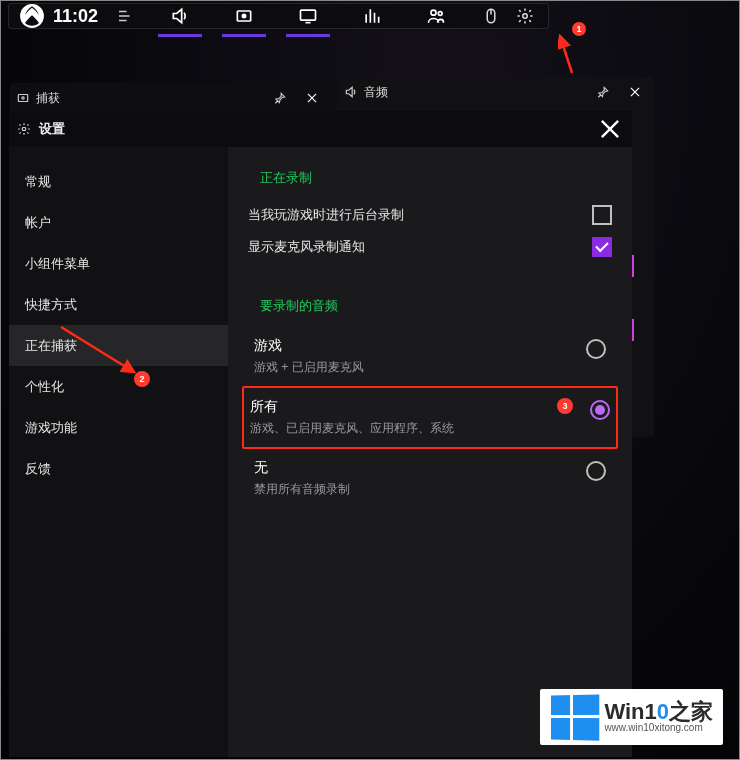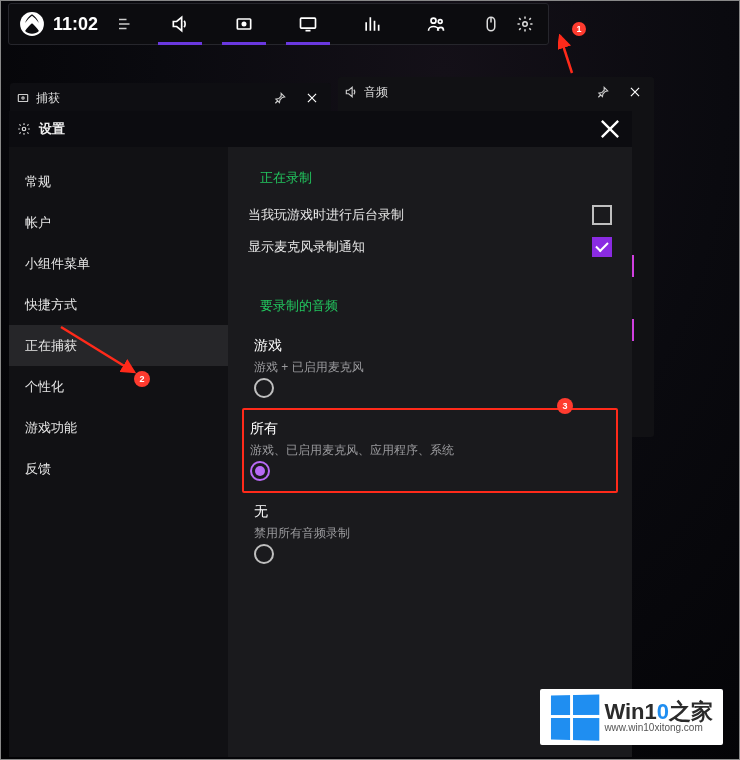--- a/index.html
+++ b/index.html
@@ -7,21 +7,21 @@
   .root{position:relative;width:740px;height:760px;border:1px solid #888;background:radial-gradient(ellipse at 60% 10%,#141018 0%,#0a0a0f 45%,#020204 100%);}
   
   .root::before{content:"";position:absolute;inset:0;background:
     radial-gradient(1px 1px at 90px 700px,#fff,transparent 50%),
     radial-gradient(1px 1px at 660px 55px,#bbb,transparent 50%),
     radial-gradient(1px 1px at 680px 70px,#fff,transparent 50%),
     radial-gradient(1px 1px at 700px 120px,#ccc,transparent 50%),
     radial-gradient(1px 1px at 720px 220px,#fff,transparent 50%),
     radial-gradient(1px 1px at 40px 690px,#aaa,transparent 50%);pointer-events:none;}
   
-  .topbar{position:absolute;top:2px;left:7px;height:42px;display:flex;align-items:center;background:#0c0c0f;border:1px solid #26262c;border-radius:3px;padding:12px 6px;}
+  .topbar{position:absolute;top:2px;left:7px;height:26px;display:flex;align-items:center;background:#0c0c0f;border:1px solid #26262c;border-radius:3px;padding:12px 6px;}
   .xbox-glyph{width:26px;height:26px;margin:0 8px 0 4px;}
   .clock{font-size:18px;font-weight:700;margin-right:10px;}
   .topbar .top-btn{width:32px;height:32px;display:flex;align-items:center;justify-content:center;margin:0 1px;color:#d0d0d0;}
   .topbar .top-btn svg{width:18px;height:18px;}
   .tabs{display:flex;height:42px;margin-left:6px;}
   .tab{width:64px;height:42px;display:flex;align-items:center;justify-content:center;position:relative;}
   .tab svg{width:20px;height:20px;color:#dcdcdc;}
   .tab.active::after{content:"";position:absolute;left:10px;right:10px;bottom:0;height:3px;background:#6a38df;}
   .top-right{display:flex;margin-left:6px;}
   
@@ -48,21 +48,21 @@
   .side-item{height:41px;display:flex;align-items:center;padding:0 16px;color:#e6e6e6;font-size:13px;cursor:pointer;}
   .side-item.selected{background:#262629;}
   .content{flex:1;background:#1a1a1d;padding:18px 20px 20px 20px;color:#e6e6e6;overflow:hidden;}
   .sect-title{color:#22c55e;font-size:13px;margin:4px 12px 12px;}
   .check-row{display:flex;align-items:center;justify-content:space-between;padding:6px 0;}
   .check-row .lbl{font-size:13px;}
   .checkbox{width:20px;height:20px;border:2px solid #bfbfbf;display:flex;align-items:center;justify-content:center;}
   .checkbox.checked{background:#8a2be2;border-color:#8a2be2;}
   .checkbox.checked::after{content:"";width:10px;height:5px;border-left:2px solid #fff;border-bottom:2px solid #fff;transform:rotate(-45deg);margin-top:-3px;}
   .radio-group{margin-top:6px;}
-  .radio-row{display:flex;justify-content:space-between;align-items:flex-start;padding:10px 6px;flex-direction:column;}
+  .radio-row{display:flex;justify-content:space-between;align-items:flex-start;padding:10px 6px;}
   .radio-row .txt{flex:1;}
   .radio-row .ttl{font-size:14px;color:#fff;}
   .radio-row .sub{font-size:12px;color:#9b9b9e;margin-top:4px;}
   .radio{width:20px;height:20px;border:2px solid #bfbfbf;border-radius:50%;display:flex;align-items:center;justify-content:center;flex-shrink:0;margin-top:2px;}
   .radio.selected{border-color:#b86af5;}
   .radio.selected::after{content:"";width:10px;height:10px;border-radius:50%;background:#b86af5;}
   .box-red{border:2px solid #ff2a1a;border-radius:2px;margin:0 -6px;}
   
   .ann2{position:absolute;top:370px;left:133px;width:16px;height:16px;border-radius:50%;background:#ff3b2f;display:flex;align-items:center;justify-content:center;font-size:9px;font-weight:600;}
   .arrow2{position:absolute;top:316px;left:55px;pointer-events:none;}

